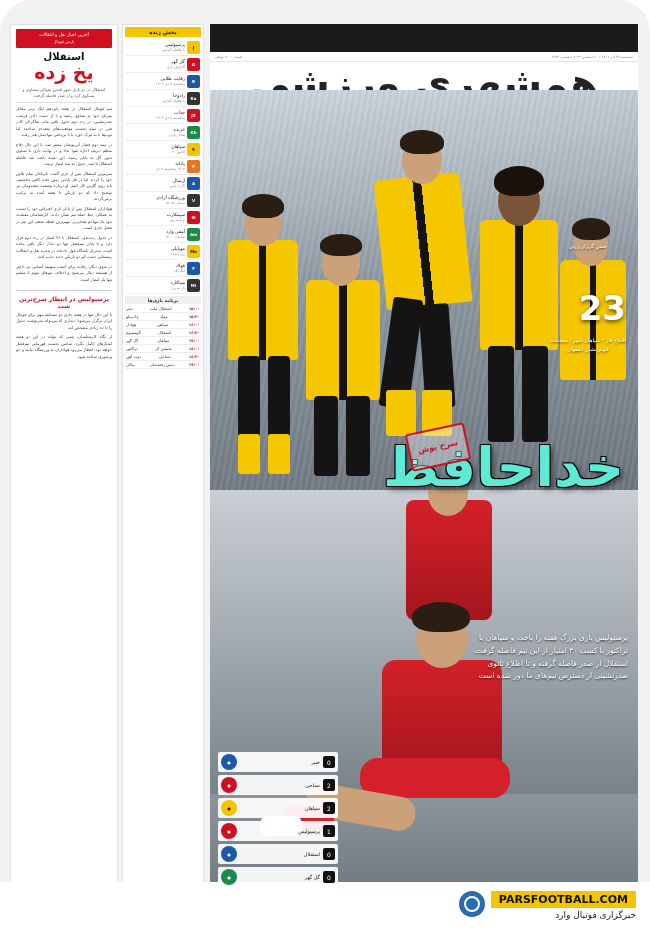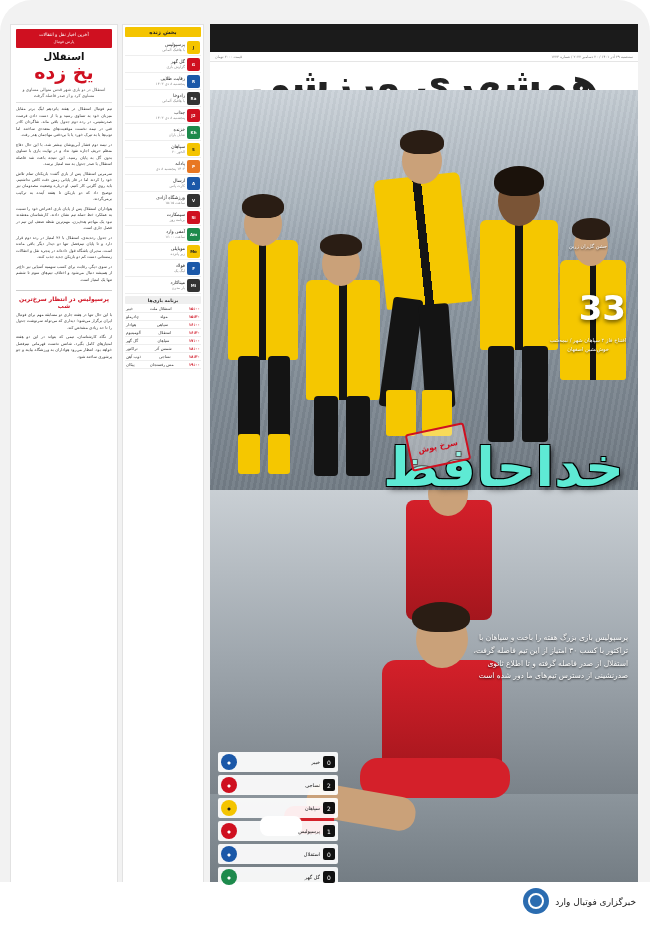--- a/index.html
+++ b/index.html
@@ -269,21 +269,21 @@
       <div class="skin" style="left:288px;top:86px;width:42px;height:50px;background:#7a5436;"></div>
       <div class="hair" style="left:284px;top:76px;width:50px;height:30px;background:#1b120b;"></div>
       <div class="leg" style="left:278px;top:256px;width:26px;height:96px;"></div>
       <div class="leg" style="left:312px;top:256px;width:26px;height:96px;"></div>
 
       <div class="jersey" style="left:350px;top:170px;width:66px;height:120px;"></div>
       <div class="skin" style="left:364px;top:136px;width:34px;height:40px;"></div>
       <div class="hair" style="left:362px;top:128px;width:38px;height:22px;"></div>
 
       <div class="ad-right">جشن گل‌ران زرین</div>
-      <div class="num23">33</div>
+      <div class="num23">23</div>
       <div class="ad-right2">افتتاح فاز ۲ سپاهان شهر / نیمه‌شب خوش‌نشین اصفهان</div>
     </div>
 
     <div class="photo-bottom">
       <div class="grass"></div>
 
       <div class="redkit" style="left:196px;top:10px;width:86px;height:120px;"></div>
       <div class="skin" style="left:218px;top:-18px;width:40px;height:44px;"></div>
 
       <div class="redkit" style="left:172px;top:170px;width:120px;height:118px;border-radius:14px;"></div>
@@ -333,19 +333,20 @@
         <span class="sc">0</span>
         <span class="nm">گل گهر</span>
         <span class="club" style="background:#1d8a4c">●</span>
       </div>
     </div>
   </div>
 
   <div class="footer">
     <div class="fbrand">
       <div class="ftexts">
+        <div class="fsite">PARSFOOTBALL.COM</div>
         <div class="ffa">خبرگزاری فوتبال وارد</div>
       </div>
       <div class="fball"></div>
     </div>
   </div>
 
 </div>
 
 </body></html>

